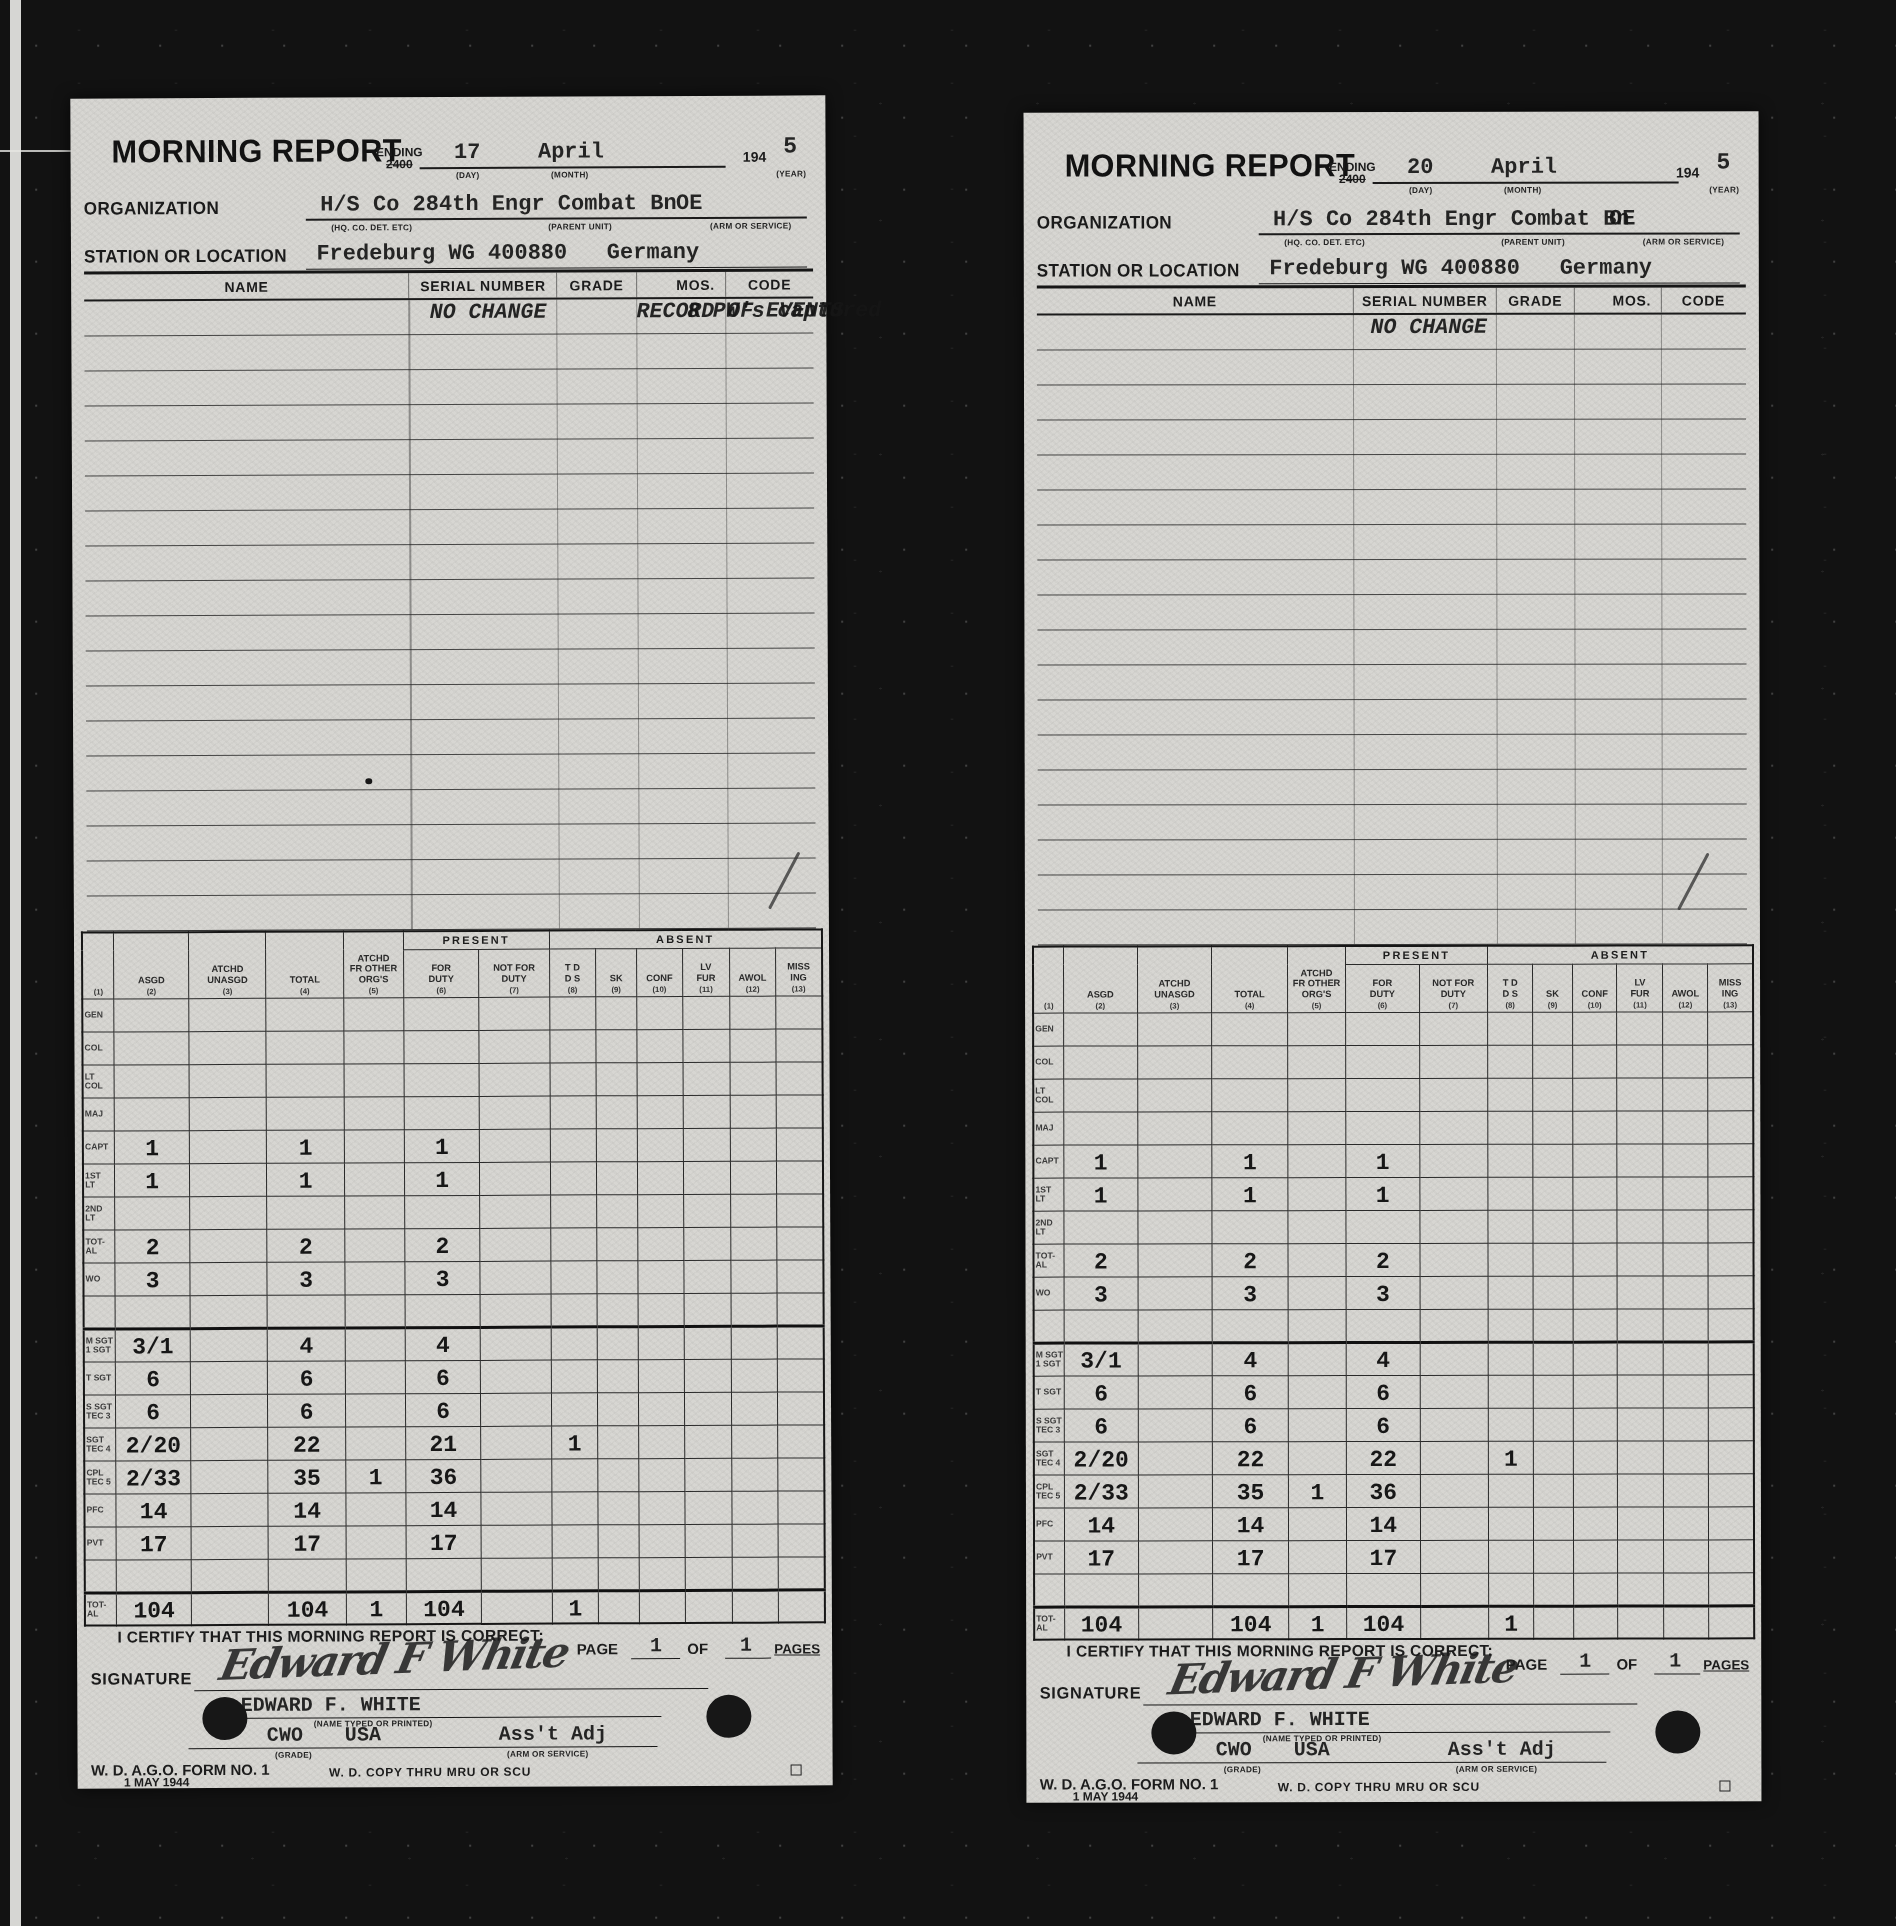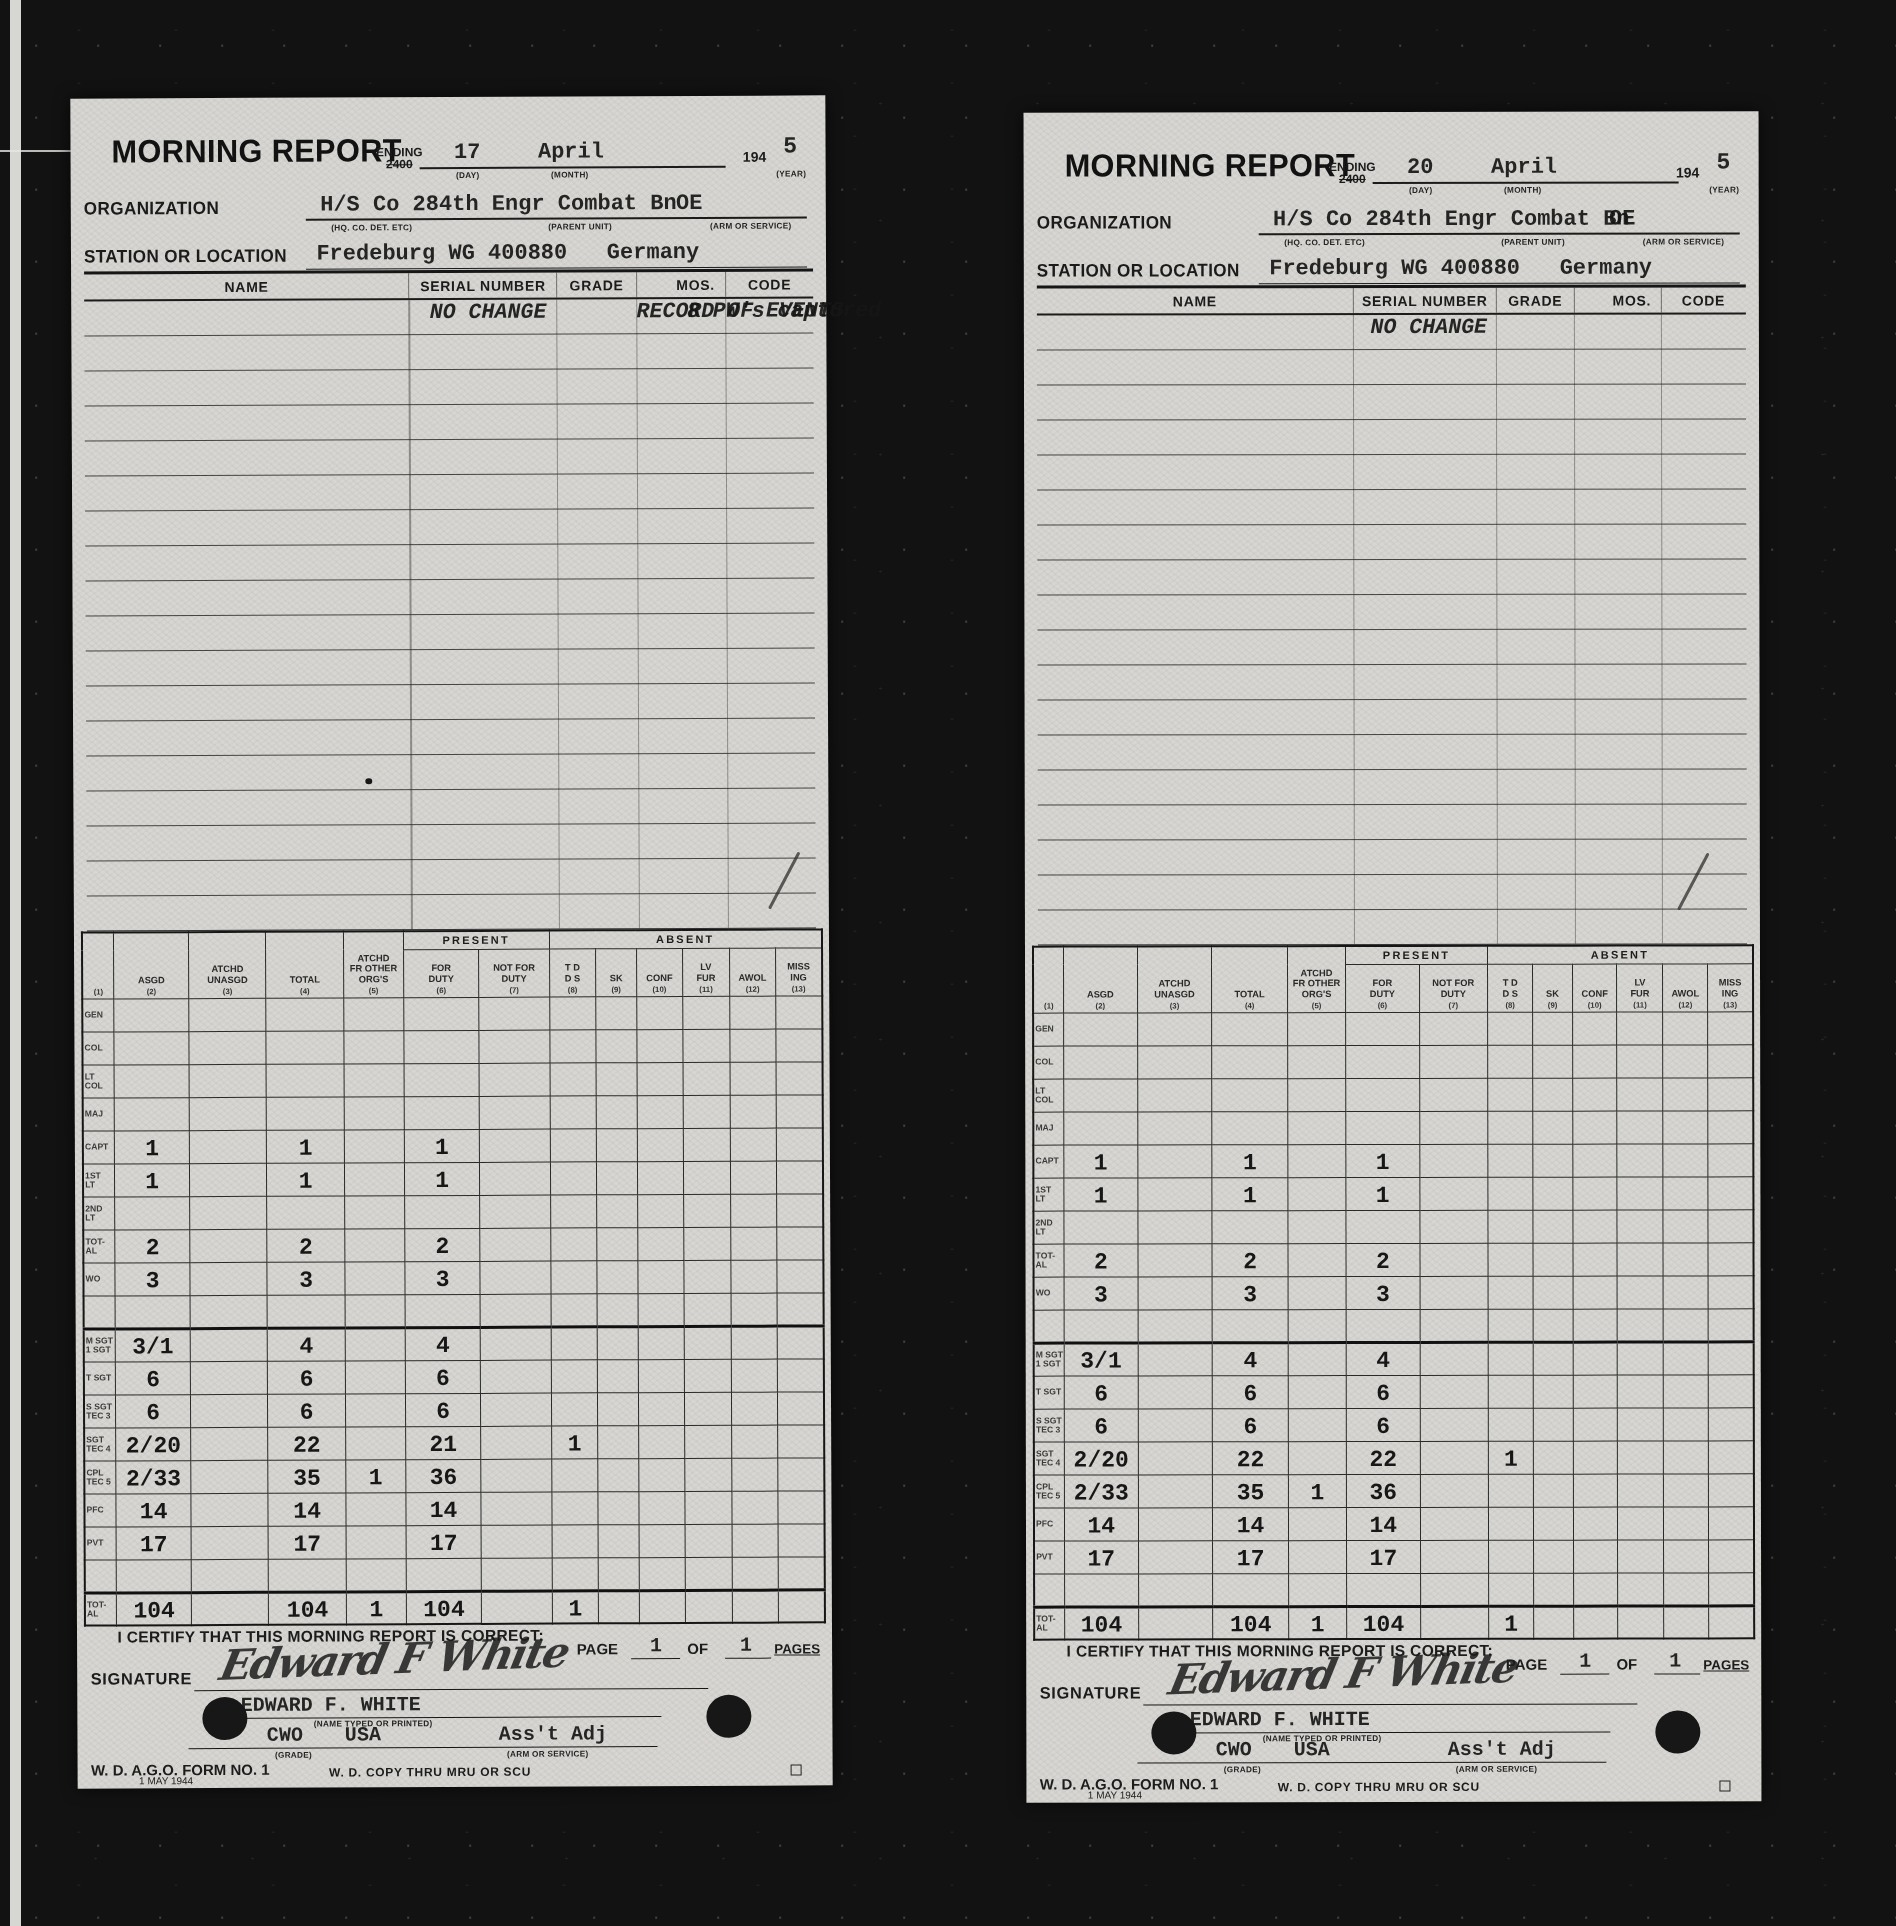--- a/index.html
+++ b/index.html
@@ -106,21 +106,21 @@
   .ntp{position:absolute;left:223px;top:94px;}
   .tgrade{position:absolute;left:176px;top:98px;font-size:20px;}
   .tusa{position:absolute;left:254px;top:98px;font-size:20px;}
   .tduty{position:absolute;left:408px;top:98px;font-size:20px;}
   .gr-line{position:absolute;left:98px;width:469px;top:122px;border-bottom:1.9px solid #161616;}
   .l-grade{position:absolute;left:184px;top:125px;}
   .l-armsvc{position:absolute;left:416px;top:125px;}
   .hole{position:absolute;width:45px;height:43px;background:#171717;border-radius:50%;top:71px;}
   .hl-{left:112px;} .hr-{left:616px;}
   .fno{position:absolute;left:0;top:135px;font-size:15px;font-weight:bold;}
-  .fdate{position:absolute;left:48px;top:149px;font-size:10px;font-weight:normal;}
+  .fdate{position:absolute;left:33px;top:149px;font-size:12px;font-weight:bold;}
   .copy{position:absolute;left:238px;top:140px;font-size:12px;font-weight:bold;letter-spacing:0.7px;}
   .sq{position:absolute;right:19.3px;top:141px;width:9px;height:9px;border:1.9px solid #242424;}
 </style>
 </head>
 <body>
 
 <div id="scan">
   <div class="edge-strip"></div>
   <div class="scratch"></div>
 <div class="form f0">

